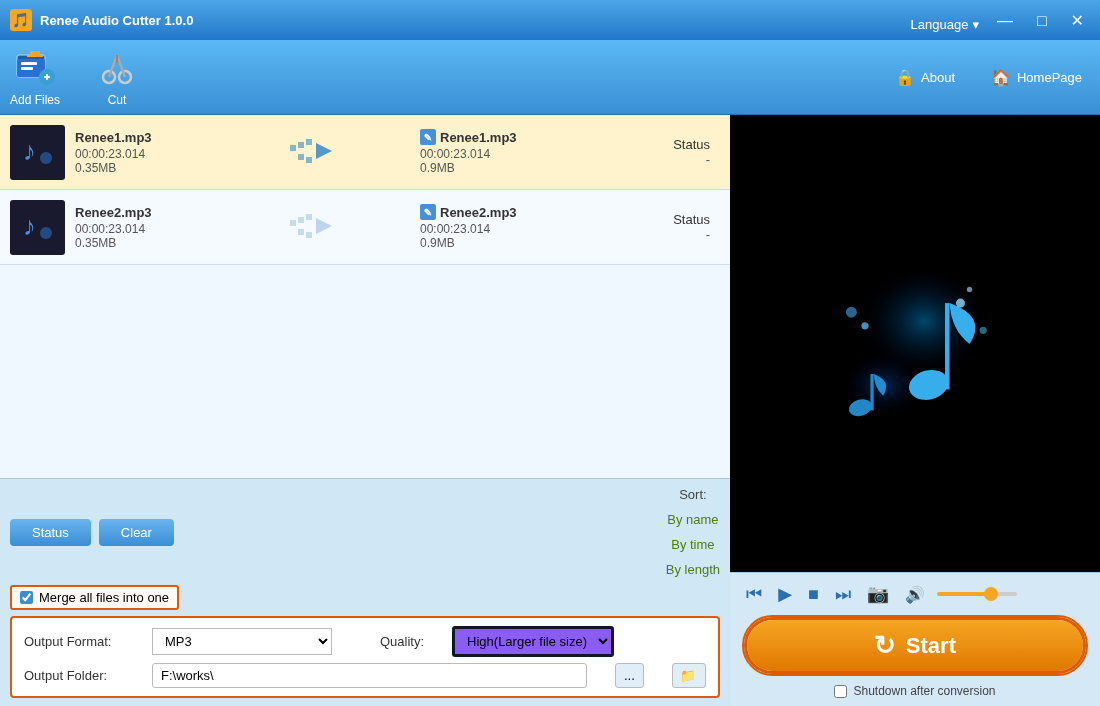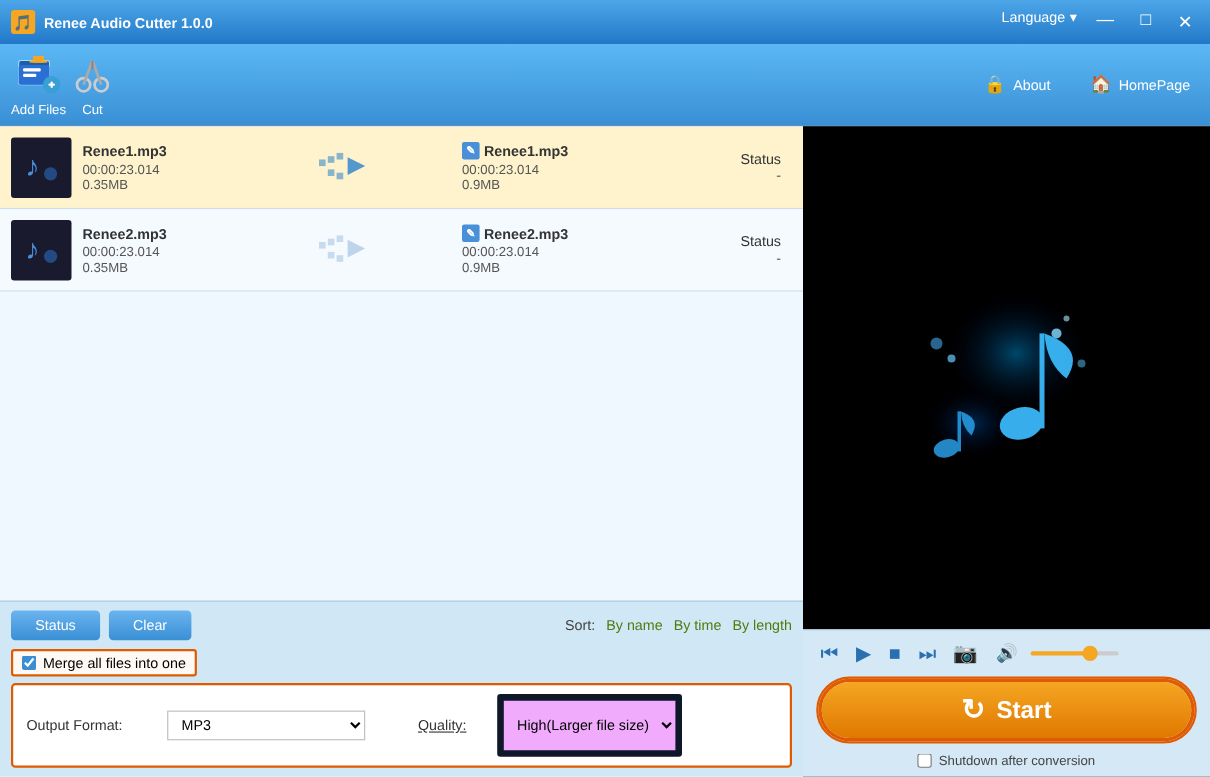--- a/index.html
+++ b/index.html
@@ -37,21 +37,21 @@
       justify-content: center;
       font-size: 14px;
     }
     #title-text {
       font-size: 13px;
       font-weight: bold;
       color: white;
     }
     #title-right {
       display: flex;
-      align-items: flex-start;
+      align-items: flex-end;
       gap: 12px;
     }
     #language-btn {
       display: flex;
       align-items: center;
       gap: 4px;
       color: white;
       cursor: pointer;
       font-size: 13px;
     }
@@ -69,21 +69,21 @@
       display: flex;
       align-items: center;
       padding: 0 10px;
       gap: 20px;
       border-bottom: 1px solid #2a6fa8;
       justify-content: space-between;
     }
     #toolbar-left {
       display: flex;
       align-items: flex-start;
-      gap: 3px;
+      gap: 36px;
     }
     #toolbar-right {
       display: flex;
       align-items: center;
       gap: 20px;
     }
     .toolbar-btn {
       display: flex;
       flex-direction: column;
       align-items: center;
@@ -261,20 +261,21 @@
       cursor: pointer;
       font-size: 13px;
     }
 
     #sort-row {
       display: flex;
       align-items: center;
       gap: 10px;
       font-size: 13px;
       color: #444;
+      flex-direction: column;
     }
     .sort-link {
       color: #4d7c0f;
       cursor: pointer;
       text-decoration: none;
       font-size: 13px;
     }
 
     
     #merge-row {
@@ -319,29 +320,28 @@
       border-radius: 0;
       font-size: 13px;
       min-width: 180px;
       background: white;
       cursor: pointer;
     }
     .quality-label {
       font-size: 13px;
       color: #333;
       margin-left: 20px;
-      text-decoration: underline;
     }
     .quality-select {
-      padding: 14px 8px;
-      border: 6px solid #0f172a;
+      padding: 4px 8px;
+      border: 3px solid #0f172a;
       border-radius: 3px;
       font-size: 13px;
       min-width: 160px;
-      background: #f0abfc;
+      background: #8b5cf6;
       cursor: pointer;
     }
     .folder-input {
       flex: 1;
       padding: 4px 8px;
       border: 1px solid #bbb;
       border-radius: 3px;
       font-size: 13px;
       background: white;
     }
@@ -650,20 +650,28 @@
         <div class="output-row">
           <span class="output-label">Output Format:</span>
           <select class="output-select">
             <option>MP3</option>
           </select>
           <span class="quality-label">Quality:</span>
           <select class="quality-select">
             <option>High(Larger file size)</option>
           </select>
         </div>
+        <div class="output-row">
+          <span class="output-label">Output Folder:</span>
+          <input type="text" class="folder-input" value="F:\works\" style="">
+          <button class="folder-btn">...</button>
+          <button class="folder-btn">
+            <span>📁</span>
+          </button>
+        </div>
       </div>
 
     </div>
   </div>
 
   <div id="right-panel">
 
     <div id="preview-area">
 
       <div id="music-note-visual">

